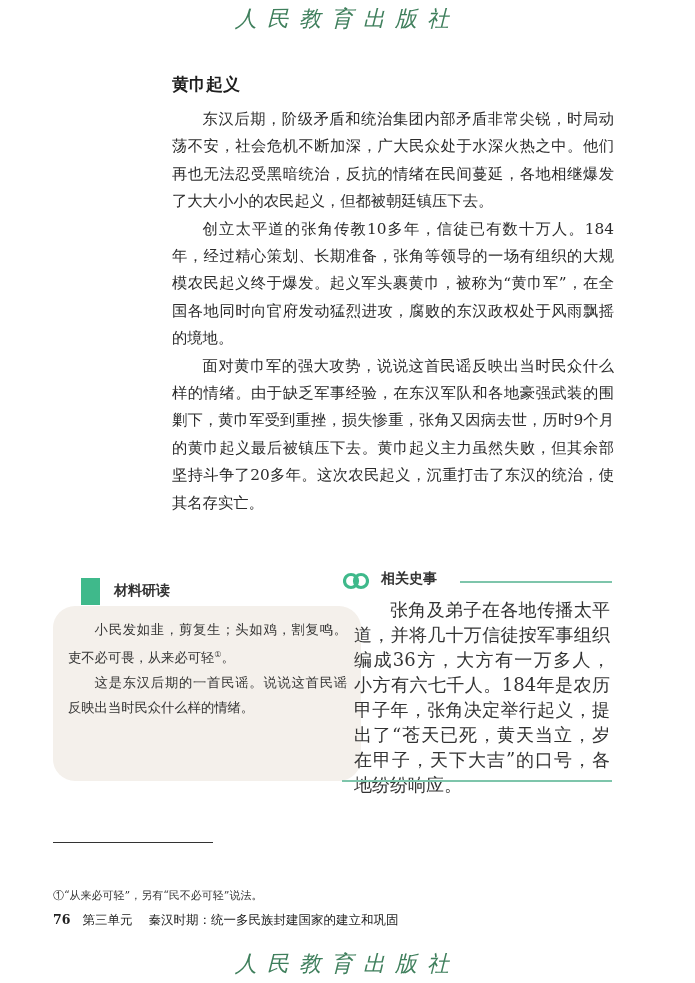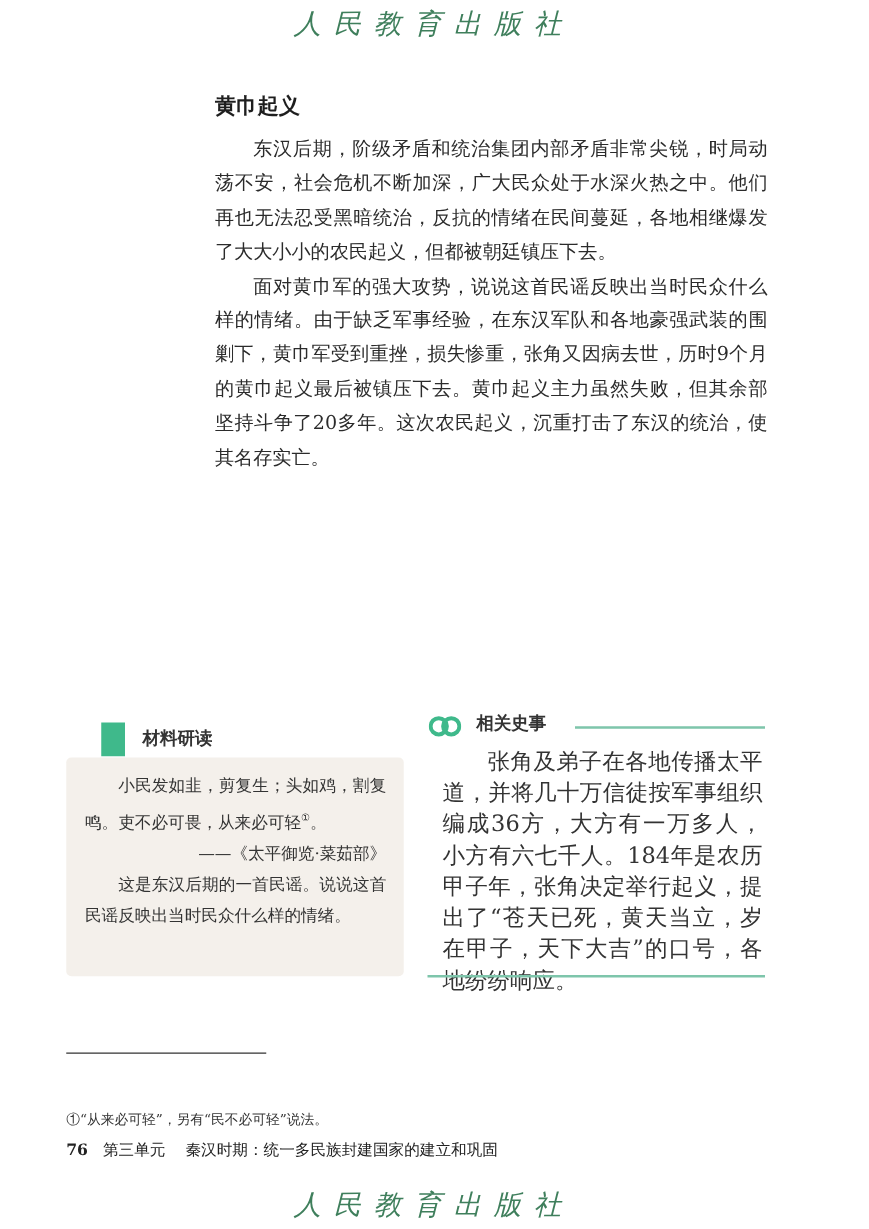--- a/index.html
+++ b/index.html
@@ -11,22 +11,22 @@
   .brand.top { top:4px; }
   .brand.bottom { top:949px; }
   .section-title { position:absolute; left:172px; top:73px; font-size:17px; font-weight:bold;
                    font-family:"DejaVu Sans","Liberation Sans",sans-serif; color:#1e1e1e; }
   .body-text { position:absolute; left:172px; top:106px; width:442px; font-size:15.3px;
                line-height:27.4px; text-align:justify; }
   .body-text p { margin:0; text-indent:2em; }
   .panel-left-head { position:absolute; left:65px; top:577px; height:28px; display:flex; align-items:center;padding-left:16px; }
   .green-block { width:19px; height:27px; background:#3fb98b; margin-right:14px; }
   .panel-title { font-family:"DejaVu Sans","Liberation Sans",sans-serif; font-size:14px; font-weight:bold; color:#333; }
-  .panel-left { position:absolute; left:53px; top:606px; width:270px; height:175px;
-                background:#f4f0eb; border-radius:4px; box-sizing:border-box;
+  .panel-left { position:absolute; left:53px; top:606px; width:308px; height:175px;
+                background:#f4f0eb; border-radius:22px; box-sizing:border-box;
                 padding:11px 14px 0 15px; font-size:13.3px; line-height:25px; color:#333;
                 font-family:"DejaVu Serif",serif; }
   .panel-left p { margin:0; text-align:justify; }
   .indent { text-indent:2em; }
   .source { text-align:right !important; }
   sup { font-size:8px; }
   .panel-right-head { position:absolute; left:343px; top:570px; display:flex; align-items:flex-start; }
   .rel-icon { width:26px; height:22px; margin-right:12px; }
   .head-line { position:absolute; left:460px; top:581px; width:152px; height:2px; background:#7ec5ab; }
   .panel-right { position:absolute; left:354px; top:597px; width:256px; font-size:18px;
@@ -42,30 +42,30 @@
 </style>
 </head>
 <body>
 
 <div class="brand top">人民教育出版社</div>
 
 <div class="section-title">黄巾起义</div>
 
 <div class="body-text">
   <p>东汉后期，阶级矛盾和统治集团内部矛盾非常尖锐，时局动荡不安，社会危机不断加深，广大民众处于水深火热之中。他们再也无法忍受黑暗统治，反抗的情绪在民间蔓延，各地相继爆发了大大小小的农民起义，但都被朝廷镇压下去。</p>
+  <p>创立太平道的张角传教10多年，信徒已有数十万人。184年，经过精心策划、长期准备，张角等领导的一场有组织的大规模农民起义终于爆发。起义军头裹黄巾，被称为“黄巾军”，在全国各地同时向官府发动猛烈进攻，腐败的东汉政权处于风雨飘摇的境地。</p>
   <p>面对黄巾军的强大攻势，说说这首民谣反映出当时民众什么样的情绪。由于缺乏军事经验，在东汉军队和各地豪强武装的围剿下，黄巾军受到重挫，损失惨重，张角又因病去世，历时9个月的黄巾起义最后被镇压下去。黄巾起义主力虽然失败，但其余部坚持斗争了20多年。这次农民起义，沉重打击了东汉的统治，使其名存实亡。</p>
 </div>
 
 <div class="panel-left-head">
   <div class="green-block"></div>
   <span class="panel-title">材料研读</span>
 </div>
 <div class="panel-left">
   <p class="indent"><span>小民发如韭，剪复生；头如鸡，割复鸣。吏不必可畏，从来必可轻</span><sup>①</sup><span>。</span></p>
-  <p class="source">——《太平御览·菜茹部》</p>
   <p class="indent">这是东汉后期的一首民谣。说说这首民谣反映出当时民众什么样的情绪。</p>
 </div>
 
 <div class="panel-right-head">
   <svg class="rel-icon" viewBox="0 0 26 22">
     <circle cx="8" cy="11" r="6.5" fill="none" stroke="#3fb98b" stroke-width="3.2"></circle>
     <circle cx="18" cy="11" r="6.5" fill="none" stroke="#3fb98b" stroke-width="3.2"></circle>
   </svg>
   <span class="panel-title">相关史事</span>
 </div>

